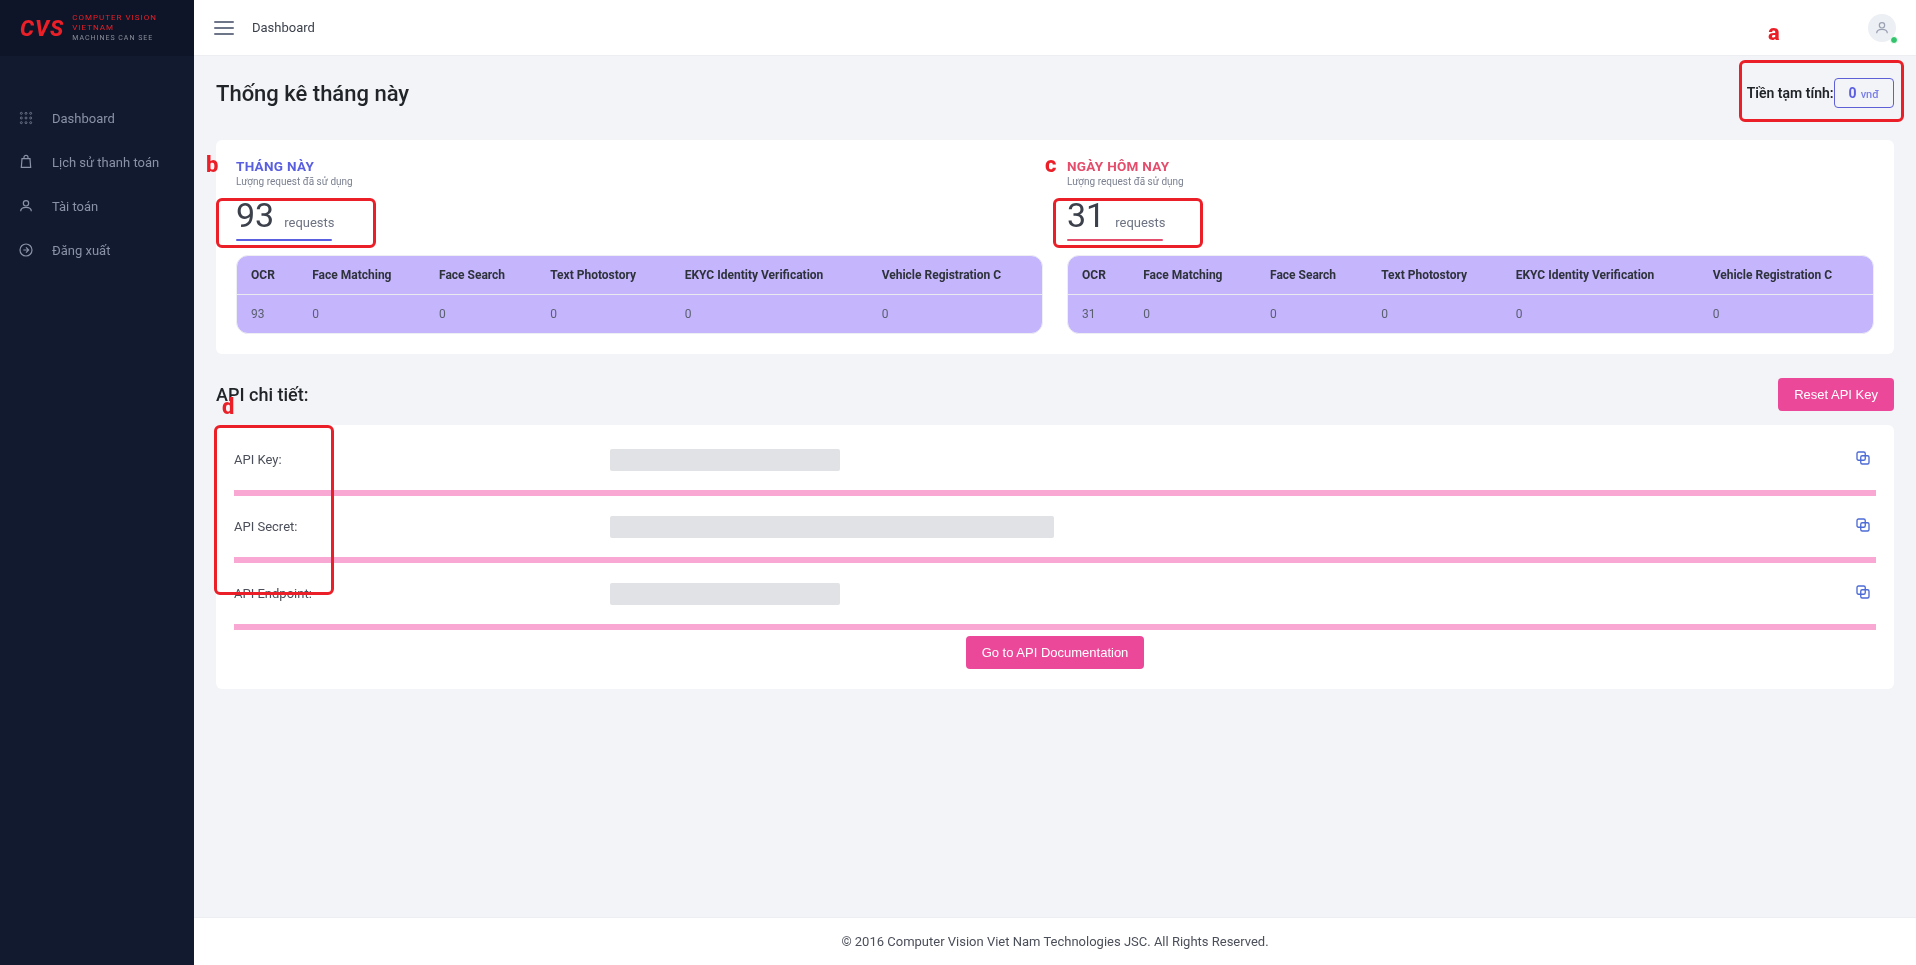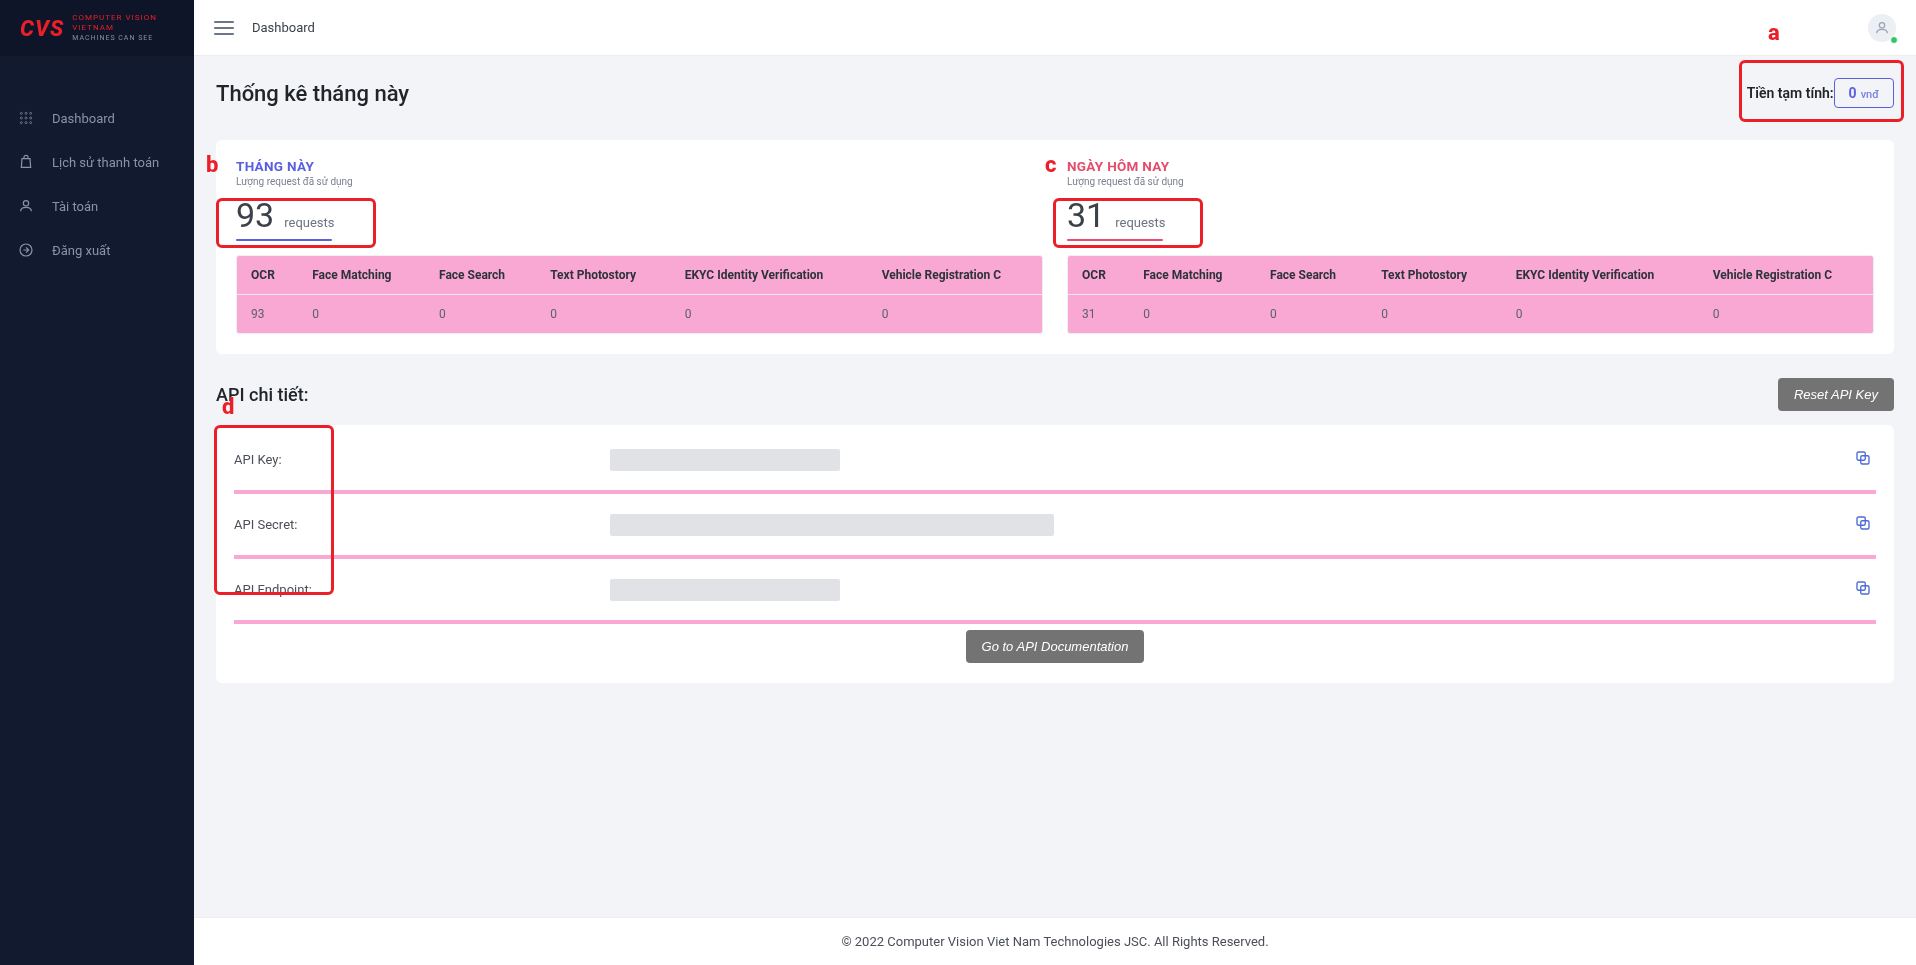--- a/index.html
+++ b/index.html
@@ -52,34 +52,34 @@
   .card-month .card-title { color: #5a5fe0; }
   .card-today .card-title { color: #e44d6b; }
   .card-subtitle { font-size: 10px; color: #7b8190; margin-top: 2px; }
   .card-number-row { display: flex; align-items: baseline; gap: 10px; margin-top: 8px; }
   .card-number { font-size: 34px; font-weight: 400; color: #3b404b; }
   .card-number-unit { font-size: 13px; color: #6d7382; }
   .card-underline { height: 2px; width: 96px; margin-top: 4px; border-radius: 2px; }
   .card-month .card-underline { background: #5a5fe0; }
   .card-today .card-underline { background: #e44d6b; }
 
-  .card-table-wrap { margin-top: 14px; background: #f9a8d4; border: 1px solid #edeff3; border-radius: 3px; overflow-x: auto; }
+  .card-table-wrap { margin-top: 14px; background: #c4b5fd; border: 1px solid #edeff3; border-radius: 12px; overflow-x: auto; }
   table.card-table { border-collapse: collapse; width: max-content; min-width: 100%; font-size: 12px; color: #3f4450; }
   table.card-table th, table.card-table td { text-align: left; padding: 12px 14px; white-space: nowrap; }
   table.card-table thead th { font-weight: 700; color: #2e323b; border-bottom: 1px solid #e8eaef; }
   table.card-table tbody td { border-top: 1px solid #eef0f4; color: #5b6070; }
 
   
   .section-title-row { display: flex; align-items: center; justify-content: space-between; margin-bottom: 14px; }
   .section-title { font-size: 18px; font-weight: 500; }
   .btn { border: none; border-radius: 4px; cursor: pointer; font-size: 13px; padding: 9px 16px; }
-  .btn-danger { background: #737373; color: #fff; font-style: italic; }
+  .btn-danger { background: #ec4899; color: #fff; }
 
   .api-panel { background: #fff; border-radius: 6px; padding: 4px 18px 20px; }
-  .api-row { display: flex; align-items: center; padding: 16px 0; border-bottom: 4px solid #f9a8d4; gap: 16px; }
+  .api-row { display: flex; align-items: center; padding: 16px 0; border-bottom: 6px solid #f9a8d4; gap: 16px; }
   .api-row:last-of-type { border-bottom: none; }
   .api-label { width: 360px; font-size: 13px; color: #4b4f59; }
   .api-value { flex: 1; display: flex; justify-content: flex-start; }
   .redacted { height: 22px; background: #e0e2e6; border-radius: 2px; }
   .red-w230 { width: 230px; }
   .red-w440 { width: 444px; }
   .copy-btn { background: none; border: none; cursor: pointer; padding: 4px; }
   .copy-btn svg { width: 18px; height: 18px; stroke: #4d6bd6; fill: none; }
 
   .api-doc-row { display: flex; justify-content: center; padding-top: 6px; }
@@ -324,16 +324,16 @@
         </div>
 
         <div class="api-doc-row">
           <button class="btn btn-danger">Go to API Documentation</button>
         </div>
       </div>
 
     </div>
 
     <footer class="footer">
-      <span>© 2022 Computer Vision Viet Nam Technologies JSC. All Rights Reserved.</span>
+      <span>© 2016 Computer Vision Viet Nam Technologies JSC. All Rights Reserved.</span>
     </footer>
   </div>
 </div>
 
 </body></html>

